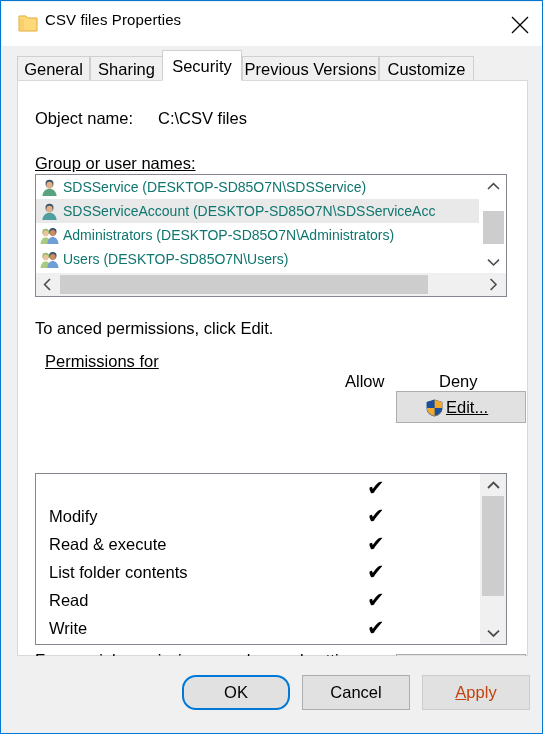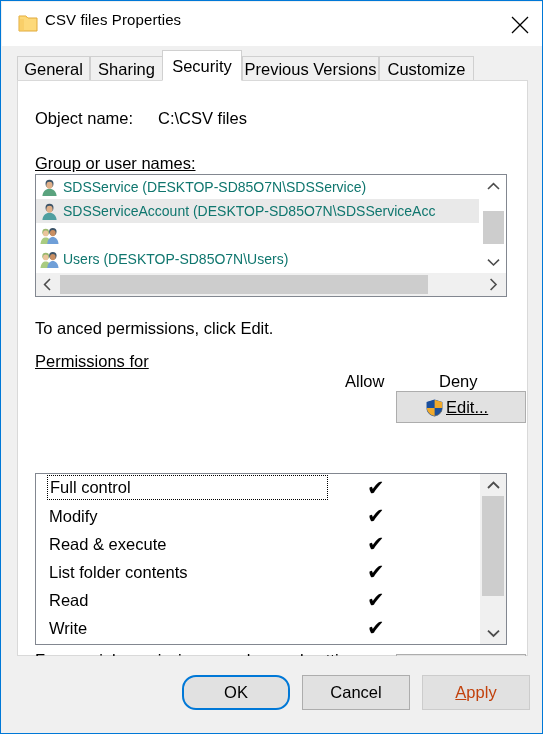--- a/index.html
+++ b/index.html
@@ -318,20 +318,21 @@
 
         <div class="grow">
           <svg class="uicon" viewBox="0 0 20 20">
             <circle cx="6" cy="6.5" r="3.6" fill="#9ab870"></circle>
             <path d="M0.5 19 C1 14 3.3 12 6 12 C8.7 12 11 14 11.5 19 Z" fill="#a9cb80"></path>
             <ellipse cx="6" cy="7.8" rx="2.8" ry="3.1" fill="#eac49b"></ellipse>
             <circle cx="13.5" cy="6" r="3.9" fill="#3d5468"></circle>
             <path d="M7.6 19 C8.1 13.8 10.6 11.6 13.5 11.6 C16.4 11.6 19 13.8 19.5 19 Z" fill="#6f9fd8"></path>
             <ellipse cx="13.5" cy="7.4" rx="3" ry="3.3" fill="#c98f63"></ellipse>
           </svg>
+          <div class="gtxt">Administrators (DESKTOP-SD85O7N\Administrators)</div>
         </div>
 
         <div class="grow">
           <svg class="uicon" viewBox="0 0 20 20">
             <circle cx="6" cy="6.5" r="3.6" fill="#9ab870"></circle>
             <path d="M0.5 19 C1 14 3.3 12 6 12 C8.7 12 11 14 11.5 19 Z" fill="#a9cb80"></path>
             <ellipse cx="6" cy="7.8" rx="2.8" ry="3.1" fill="#eac49b"></ellipse>
             <circle cx="13.5" cy="6" r="3.9" fill="#3d5468"></circle>
             <path d="M7.6 19 C8.1 13.8 10.6 11.6 13.5 11.6 C16.4 11.6 19 13.8 19.5 19 Z" fill="#6f9fd8"></path>
             <ellipse cx="13.5" cy="7.4" rx="3" ry="3.3" fill="#c98f63"></ellipse>
@@ -377,29 +378,28 @@
         <path d="M8.5 0.6 L16.4 3 V9.4 C16.4 13.6 12.8 16.4 8.5 17.5 C4.2 16.4 0.6 13.6 0.6 9.4 V3 Z" fill="#1b4f9c"></path>
         <path d="M8.5 0.9 L8.5 17.2 C12.6 16.1 16.1 13.4 16.1 9.4 V3.2 Z" fill="#f0a92b"></path>
         <path d="M8.5 9 L16.1 9 V3.2 L8.5 0.9 Z" fill="#f0a92b"></path>
         <path d="M8.5 9 L16.1 9 C16.1 13.2 12.6 16.0 8.5 17.1 Z" fill="#1b4f9c"></path>
         <path d="M0.9 9 L8.5 9 V0.9 L0.9 3.2 Z" fill="#1b4f9c"></path>
         <path d="M0.9 9 L8.5 9 V17.1 C4.4 16.0 0.9 13.2 0.9 9 Z" fill="#f0a92b"></path>
       </svg>
       <span id="edit-label" class="ul"><span style="text-decoration:underline">E</span>dit...</span>
     </div>
 
-    <div class="lbl ul" style="left:17px; top:271px;"><span style="text-decoration:underline">P</span>ermissions for</div>
+    <div class="lbl ul" style="left:27px; top:271px;"><span style="text-decoration:underline">P</span>ermissions for</div>
     <div class="lbl" style="left:327px; top:291px;">Allow</div>
     <div class="lbl" style="left:421px; top:291px;">Deny</div>
 
     <div id="perm-box">
       <div id="perm-rows">
 
         <div class="prow focused">
-          <div class="ptxt">Full control</div>
           <div class="chk allow">✔</div>
           <div class="chk deny"></div>
         </div>
 
         <div class="prow">
           <div class="ptxt">Modify</div>
           <div class="chk allow">✔</div>
           <div class="chk deny"></div>
         </div>
 

